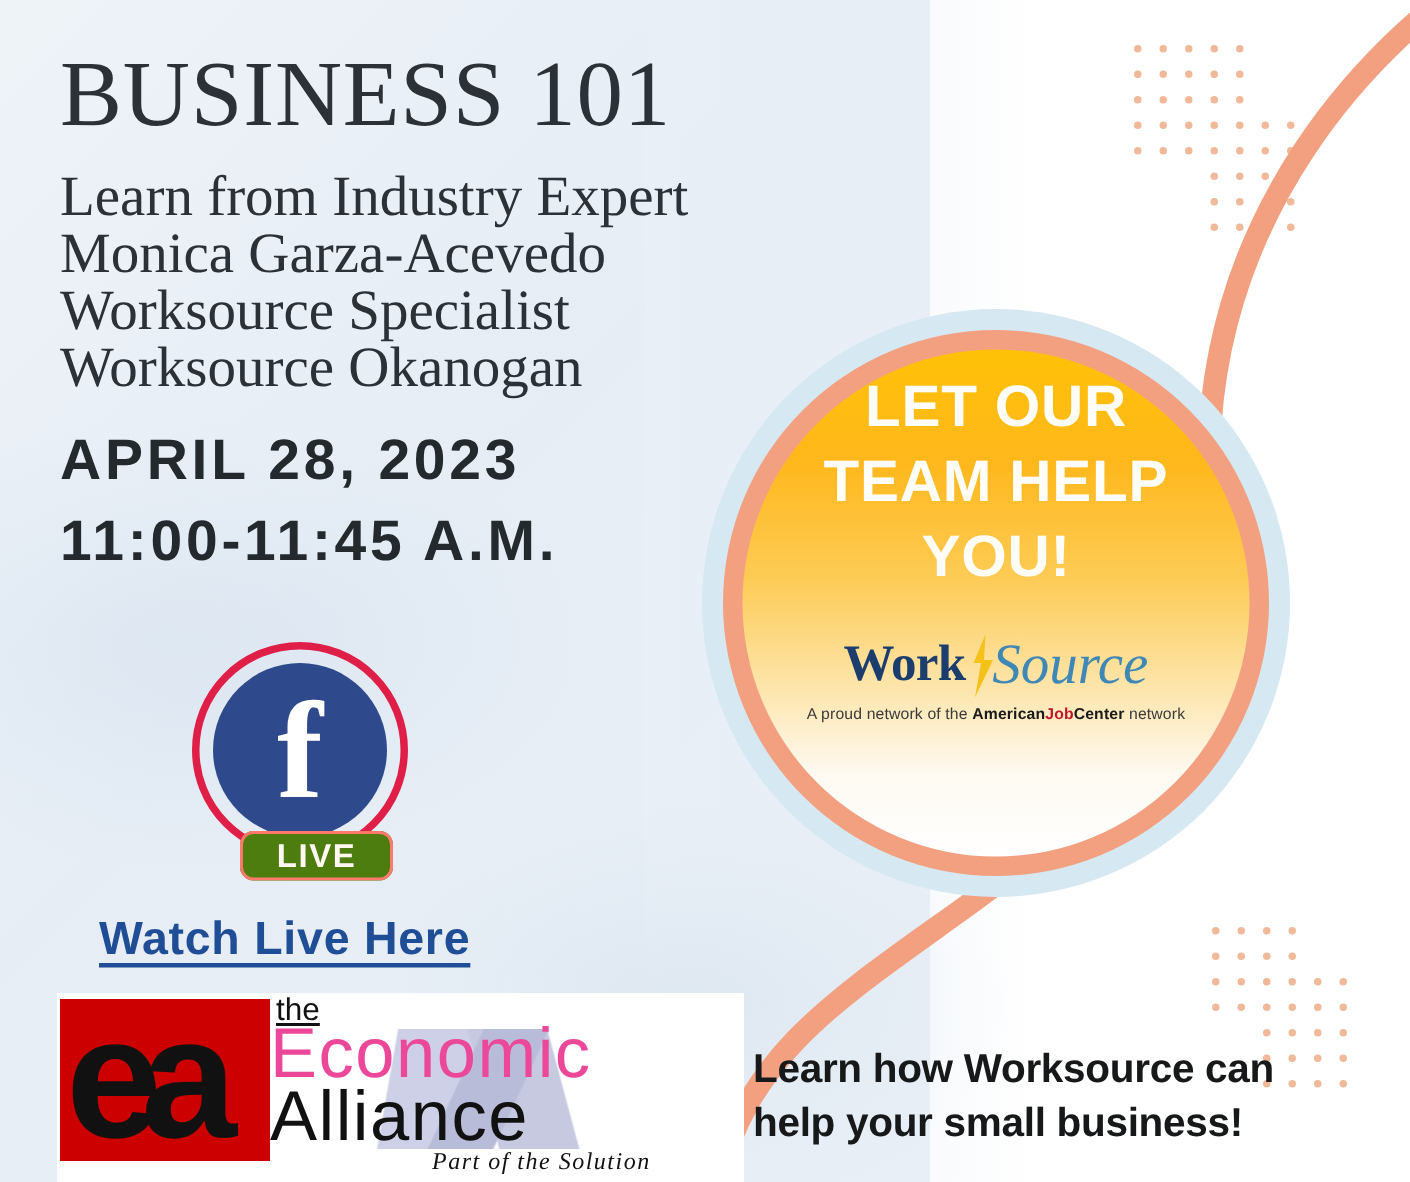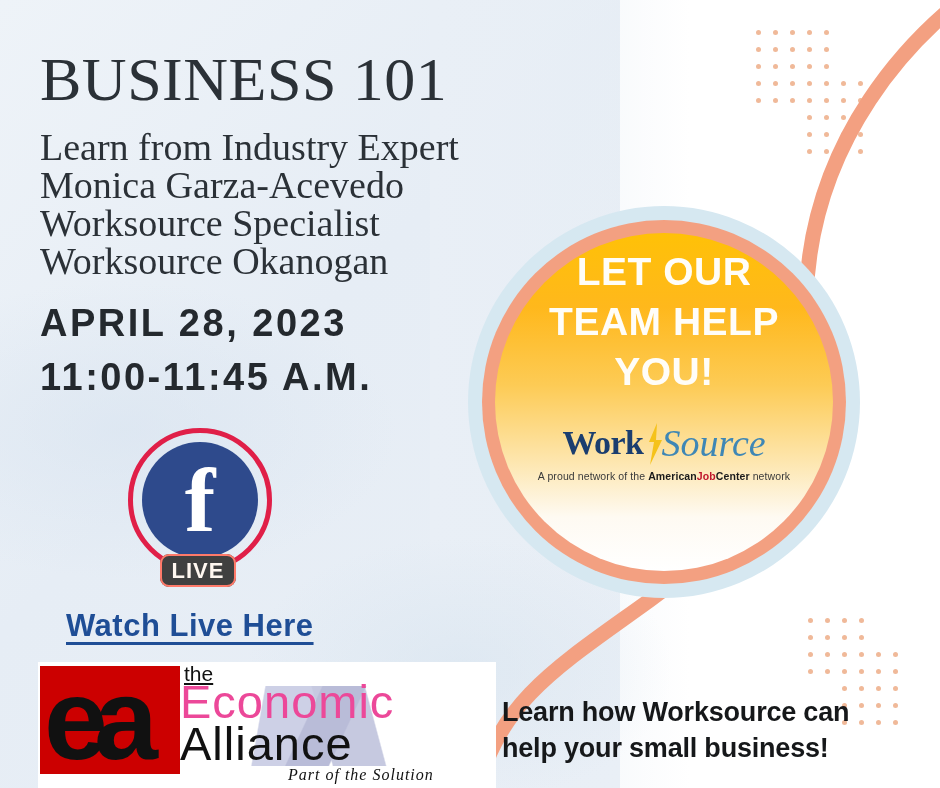--- a/index.html
+++ b/index.html
@@ -36,21 +36,21 @@
   .dot.hidden{background:transparent;}
 
   
   .ribbon{position:absolute;left:0;top:0;width:940px;height:788px;pointer-events:none;}
 
   
   .left-col{position:absolute;left:40px;top:0;width:470px;}
   .title{
     font-family:"Liberation Serif",serif;
     font-size:62px;line-height:1;font-weight:400;color:#2b3137;
-    letter-spacing:.5px;margin:0;padding-top:48px;white-space:nowrap;
+    letter-spacing:.5px;margin:0;padding-top:32px;white-space:nowrap;
   }
   .subline{
     font-family:"Liberation Serif",serif;
     font-size:38px;line-height:38px;color:#2b3137;white-space:nowrap;
   }
   .sublines{margin-top:18px;}
   .datetime{margin-top:16px;}
   .dt-line{
     font-family:"Liberation Sans",sans-serif;
     font-weight:bold;font-size:38px;line-height:54px;
@@ -67,22 +67,22 @@
     position:absolute;left:14px;top:14px;width:116px;height:116px;border-radius:50%;
     background:#2e4a8c;
   }
   .fb-f{
     position:absolute;left:14px;top:14px;width:116px;height:116px;
     display:flex;align-items:center;justify-content:center;
     color:#ffffff;font-family:"Liberation Serif",serif;
     font-size:92px;font-weight:bold;line-height:1;
   }
   .live-badge{
-    position:absolute;left:32px;top:126px;width:76px;height:33px;
-    background:#404040;border-radius:9px;
+    position:absolute;left:32px;top:126px;width:102px;height:33px;
+    background:#4d7c0f;border-radius:9px;
     display:flex;align-items:center;justify-content:center;
     color:#fff7f0;font-weight:bold;font-size:22px;letter-spacing:1px;
     font-family:"Liberation Sans",sans-serif;
     box-shadow:0 0 0 2px #ff7a6a inset;
   }
 
   
   .watch-link{
     position:absolute;left:66px;top:608px;
     font-family:"Liberation Sans",sans-serif;font-weight:bold;

